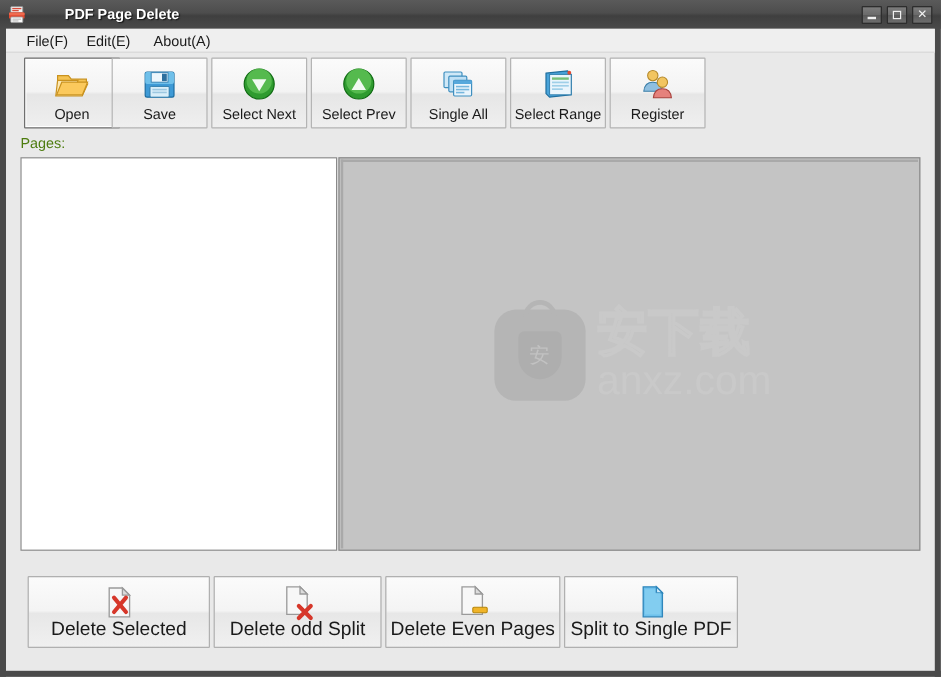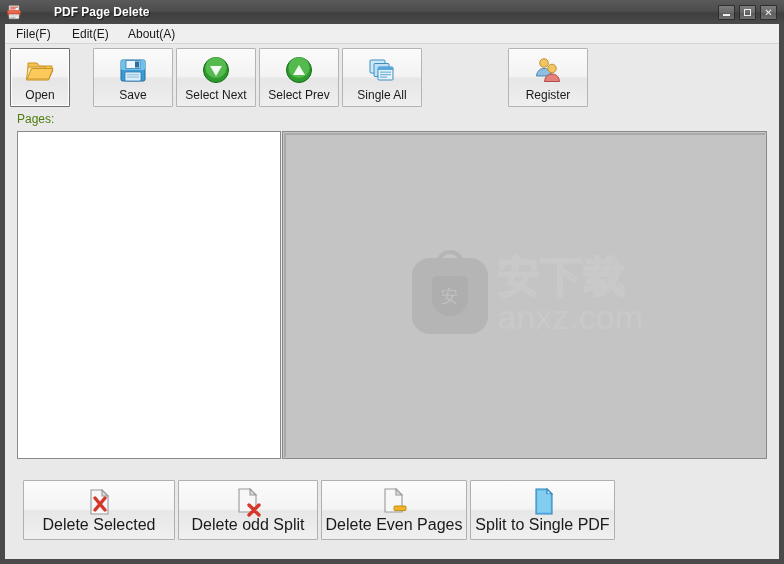--- a/index.html
+++ b/index.html
@@ -307,28 +307,28 @@
     </div>
     <div class="caption-btn" id="btn-max">
       <span class="box"></span>
     </div>
     <div class="caption-btn" id="btn-close">
       <span class="glyph">✕</span>
     </div>
   </div>
 
   <div id="menubar">
-    <div class="menu-item" style="left:6px">File(F)</div>
+    <div class="menu-item" style="left:12px">File(F)</div>
     <div class="menu-item" style="left:62px">Edit(E)</div>
     <div class="menu-item" style="left:118px">About(A)</div>
   </div>
 
   <div id="toolbar">
 
-    <div class="tool-btn focused" style="left:5px;width:60px">
+    <div class="tool-btn focused" style="left:15px;width:80px">
       <span class="ticon">
         <svg width="32" height="32" viewBox="0 0 32 32">
           <path d="M4 9 h9 l2.4 3 H28 v4 H4 z" fill="#f5c352" stroke="#c9921f" stroke-width="1"></path>
           <path d="M4 13 h17 l-1 3 h9 l-4.5 10 H2.5 z" fill="#fde9b4" stroke="#c9921f" stroke-width="1"></path>
           <path d="M7.5 14.5 h21.5 l-4.3 10.5 H3.2 z" fill="#fbc95c" stroke="#c9921f" stroke-width="1"></path>
         </svg>
       </span>
       <span class="tlabel">Open</span>
     </div>
 
@@ -377,20 +377,34 @@
           <rect x="12" y="13" width="15" height="13" rx="1" fill="#e8f4fc" stroke="#3f8fbf" stroke-width="1"></rect>
           <rect x="12" y="13" width="15" height="3" fill="#56a8dc"></rect>
           <rect x="14" y="17.5" width="11" height="1.3" fill="#76b6dd"></rect>
           <rect x="14" y="20" width="11" height="1.3" fill="#76b6dd"></rect>
           <rect x="14" y="22.5" width="7" height="1.3" fill="#76b6dd"></rect>
         </svg>
       </span>
       <span class="tlabel">Single All</span>
     </div>
 
+    <div class="tool-btn" style="left:420px;width:80px">
+      <span class="ticon">
+        <svg width="32" height="32" viewBox="0 0 32 32">
+          <path d="M6 7 L24 5 L27 8 L27 25 L9 27 L6 24 Z" fill="#49a3d9" stroke="#1f6e9e" stroke-width="1"></path>
+          <rect x="9" y="8" width="18" height="17" fill="#eaf5fc" stroke="#2f7fae" stroke-width="0.8"></rect>
+          <rect x="11" y="10.5" width="14" height="2" fill="#77c07a"></rect>
+          <rect x="11" y="14" width="14" height="1.4" fill="#9fcfe8"></rect>
+          <rect x="11" y="16.8" width="14" height="1.4" fill="#9fcfe8"></rect>
+          <rect x="11" y="19.6" width="9" height="1.4" fill="#9fcfe8"></rect>
+          <circle cx="25.4" cy="6.6" r="1.6" fill="#e04a33"></circle>
+        </svg>
+      </span>
+      <span class="tlabel">Select Range</span>
+    </div>
 
     <div class="tool-btn" style="left:503px;width:80px">
       <span class="ticon">
         <svg width="32" height="32" viewBox="0 0 32 32">
           <circle cx="12" cy="9" r="4.3" fill="#f2c560" stroke="#b5892a" stroke-width="0.9"></circle>
           <path d="M4.5 22 C5 16.5 8.5 14.5 12 14.5 C15.5 14.5 19 16.5 19.5 22 Z" fill="#8fbfe0" stroke="#3c7fa8" stroke-width="0.9"></path>
           <circle cx="20" cy="14.5" r="4.3" fill="#f2c560" stroke="#b5892a" stroke-width="0.9"></circle>
           <path d="M12.5 27.5 C13 22 16.5 20 20 20 C23.5 20 27 22 27.5 27.5 Z" fill="#e5817c" stroke="#a8413c" stroke-width="0.9"></path>
         </svg>
       </span>

